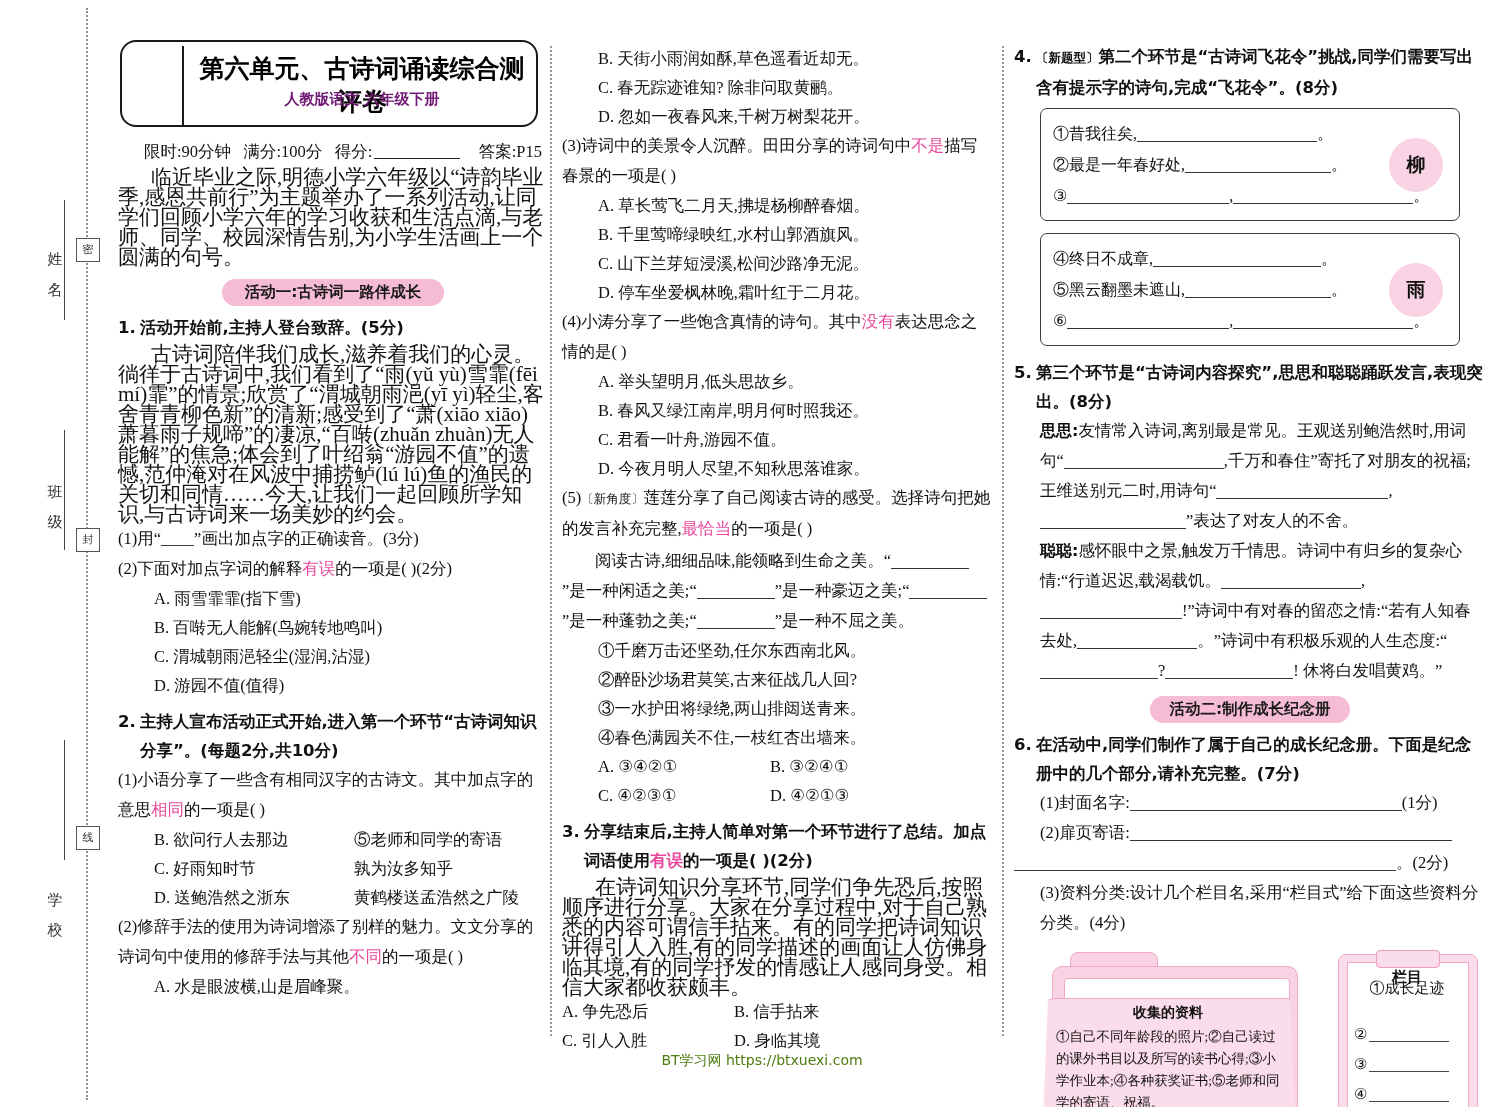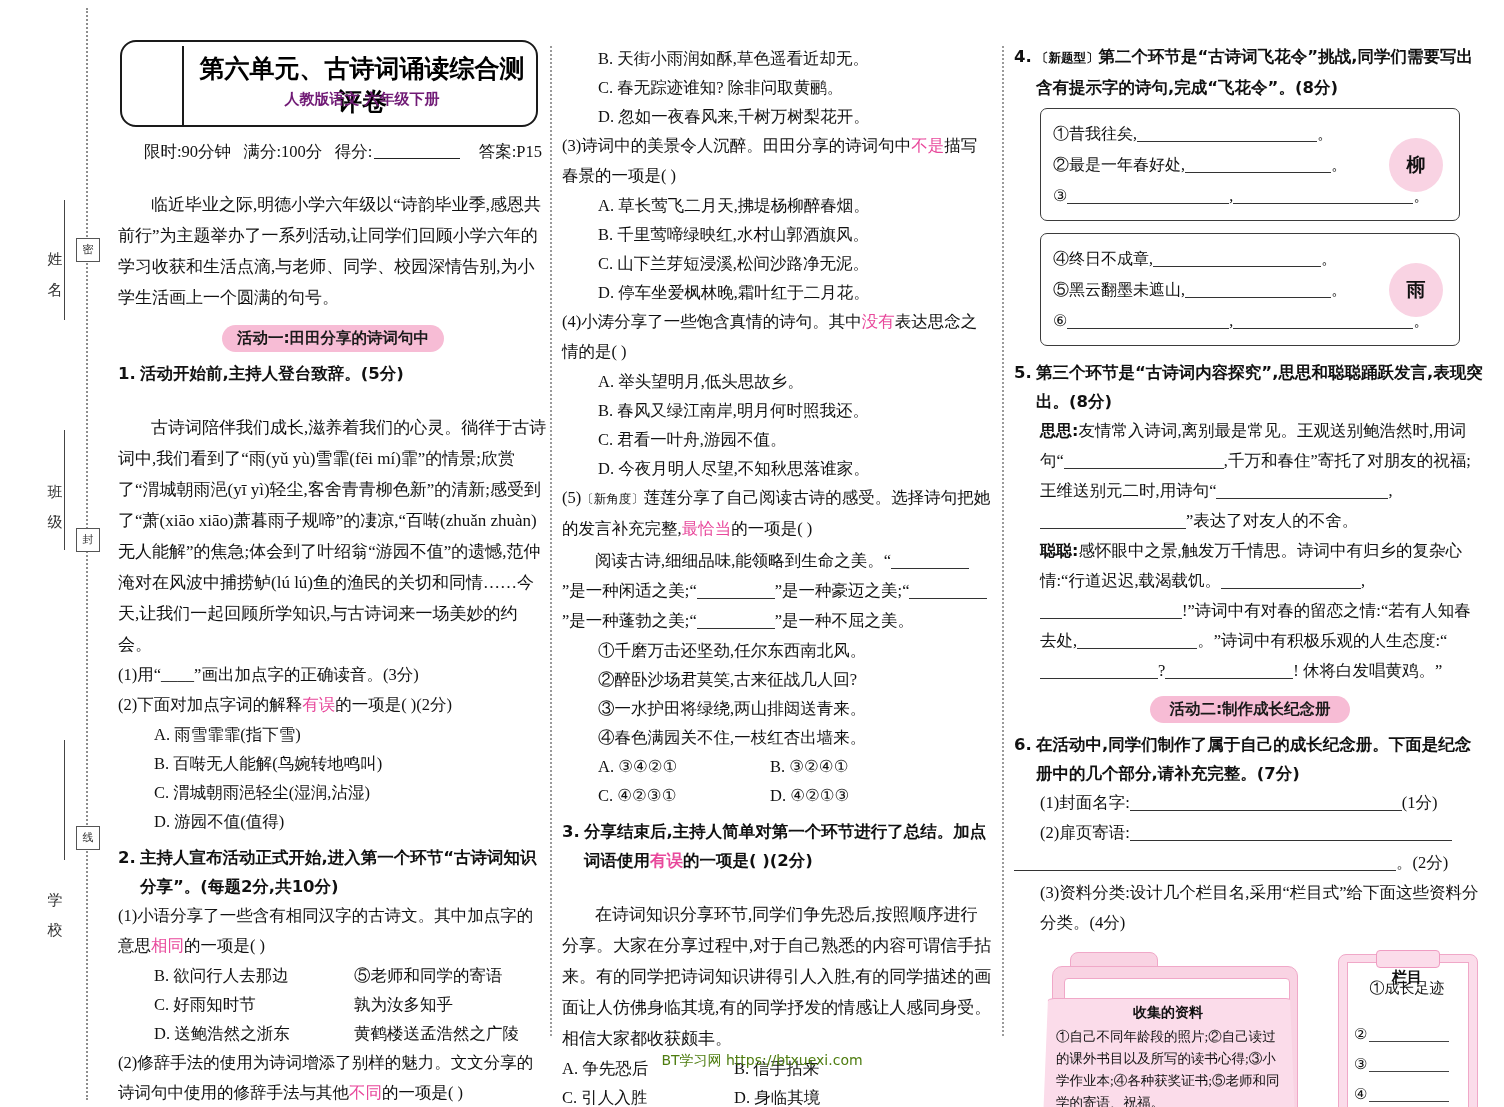--- a/index.html
+++ b/index.html
@@ -47,21 +47,21 @@
     font-weight:bold;font-size:15px;color:#701a75;}
 
   #meta-row{position:relative;margin-top:14px;height:24px;font-size:16.5px;
     padding-left:26px;}
   #meta-row span{display:inline-block;}
   .meta-blank{display:inline-block;width:86px;border-bottom:1px solid #222;
     height:15px;vertical-align:-2px;margin-left:2px;}
   #meta-answer{position:absolute;right:6px;top:0;}
 
   
-  .para{font-size:17px;line-height:31px;text-indent:33px;margin-top:24px;}
+  .para{font-size:21px;line-height:20px;text-indent:33px;margin-top:2px;}
   .body-line{font-size:16.5px;line-height:30px;}
   .indent1{text-indent:33px;}
   .sub{font-size:16.5px;line-height:30px;}
   .opt{font-size:16.5px;line-height:29px;padding-left:36px;}
   .opt2{font-size:16.5px;line-height:29px;padding-left:36px;
     display:flex;}
   .opt2 .o-a{width:172px;}
   .opt-wide{font-size:16.5px;line-height:29px;padding-left:36px;display:flex;}
   .opt-wide .o-a{width:200px;}
   .qnum{font-family:"DejaVu Sans","Liberation Sans",sans-serif;
@@ -169,21 +169,21 @@
 
     <div id="meta-row">
       <span>限时:90分钟</span>&nbsp;&nbsp;
       <span>满分:100分</span>&nbsp;&nbsp;
       <span>得分:</span><span class="meta-blank"></span>
       <span id="meta-answer">答案:P15</span>
     </div>
 
     <div class="para">临近毕业之际,明德小学六年级以“诗韵毕业季,感恩共前行”为主题举办了一系列活动,让同学们回顾小学六年的学习收获和生活点滴,与老师、同学、校园深情告别,为小学生活画上一个圆满的句号。</div>
 
-    <div class="badge">活动一:田田分享的诗词句中</div>
+    <div class="badge">活动一:古诗词一路伴成长</div>
 
     <div class="qhead">
       <span class="qn">1.</span>
       <span class="qt">活动开始前,主持人登台致辞。(5分)</span>
     </div>
     <div class="para">古诗词陪伴我们成长,滋养着我们的心灵。徜徉于古诗词中,我们看到了“雨(yǔ  yù)雪霏(fēi  mí)霏”的情景;欣赏了“渭城朝雨浥(yī  yì)轻尘,客舍青青柳色新”的清新;感受到了“萧(xiāo  xiāo)萧暮雨子规啼”的凄凉,“百啭(zhuǎn  zhuàn)无人能解”的焦急;体会到了叶绍翁“游园不值”的遗憾,范仲淹对在风波中捕捞鲈(lú  lú)鱼的渔民的关切和同情……今天,让我们一起回顾所学知识,与古诗词来一场美妙的约会。</div>
     <div class="sub">(1)用“____”画出加点字的正确读音。(3分)</div>
     <div class="sub"><span>(2)下面对加点字词的解释</span><span class="red">有误</span><span>的一项是(      )(2分)</span></div>
     <div class="opt">A. 雨雪霏霏(指下雪)</div>
     <div class="opt">B. 百啭无人能解(鸟婉转地鸣叫)</div>

